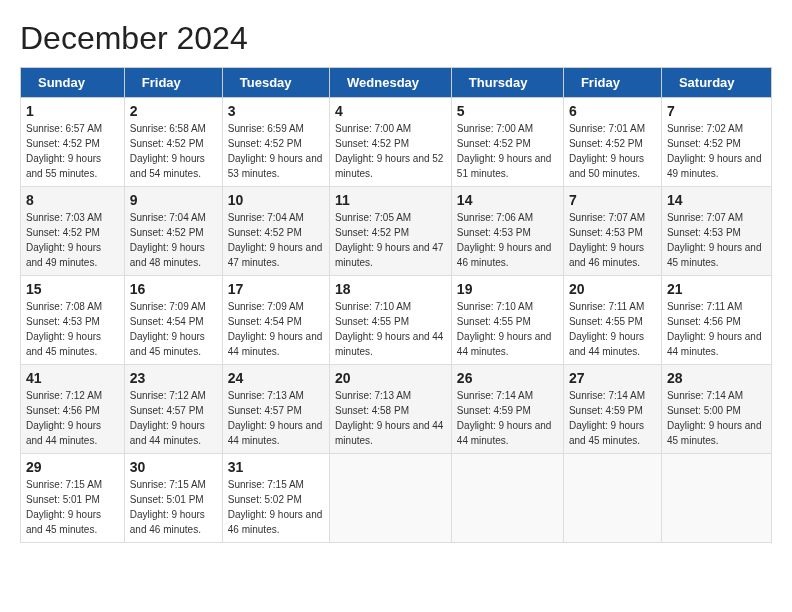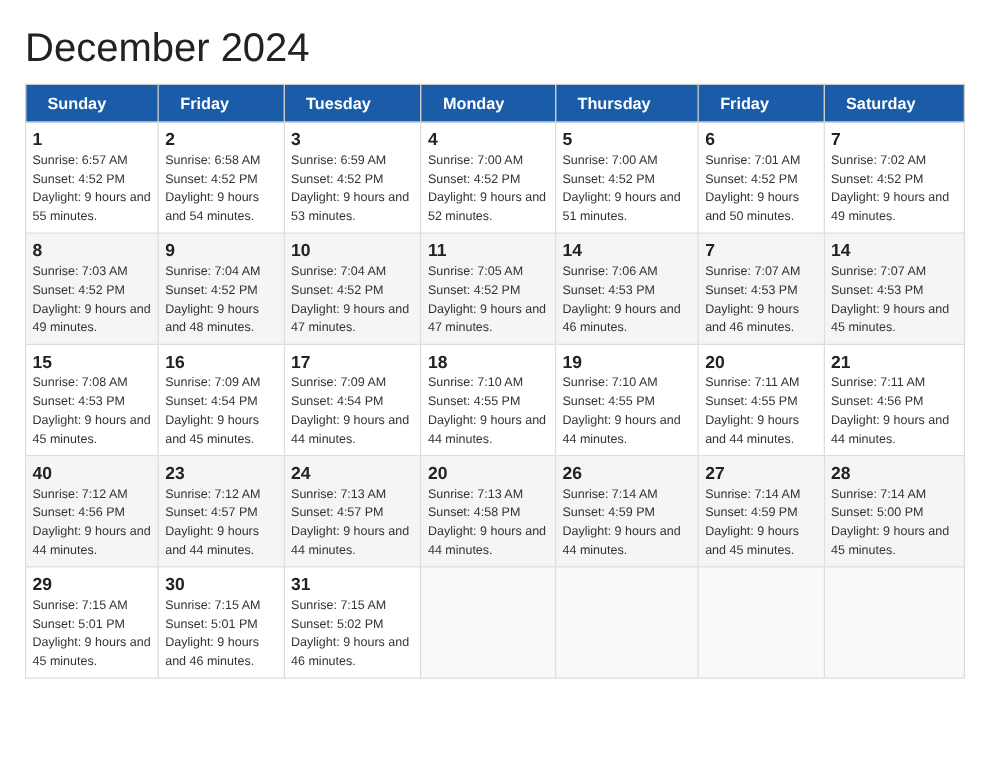--- a/index.html
+++ b/index.html
@@ -96,21 +96,21 @@
     <div class="main-title">December 2024</div>
   </div>
 </div>
 
 <table>
   <thead>
     <tr>
     <th>Sunday</th>
         <th>Friday</th>
         <th>Tuesday</th>
-        <th>Monday</th>
+        <th>Wednesday</th>
         <th>Thursday</th>
         <th>Friday</th>
         <th>Saturday</th>
       </tr>
   </thead>
   <tbody>
   <tr>
         <td>
           <span class="day-num">1</span>
           <div class="day-info">Sunrise: 6:57 AM<br>Sunset: 4:52 PM<br>Daylight: 9 hours and 55 minutes.</div>
@@ -195,21 +195,21 @@
           <span class="day-num">20</span>
           <div class="day-info">Sunrise: 7:11 AM<br>Sunset: 4:55 PM<br>Daylight: 9 hours and 44 minutes.</div>
         </td>
         <td>
           <span class="day-num">21</span>
           <div class="day-info">Sunrise: 7:11 AM<br>Sunset: 4:56 PM<br>Daylight: 9 hours and 44 minutes.</div>
         </td>
       </tr>
       <tr>
         <td>
-          <span class="day-num">40</span>
+          <span class="day-num">41</span>
           <div class="day-info">Sunrise: 7:12 AM<br>Sunset: 4:56 PM<br>Daylight: 9 hours and 44 minutes.</div>
         </td>
         <td>
           <span class="day-num">23</span>
           <div class="day-info">Sunrise: 7:12 AM<br>Sunset: 4:57 PM<br>Daylight: 9 hours and 44 minutes.</div>
         </td>
         <td>
           <span class="day-num">24</span>
           <div class="day-info">Sunrise: 7:13 AM<br>Sunset: 4:57 PM<br>Daylight: 9 hours and 44 minutes.</div>
         </td>

